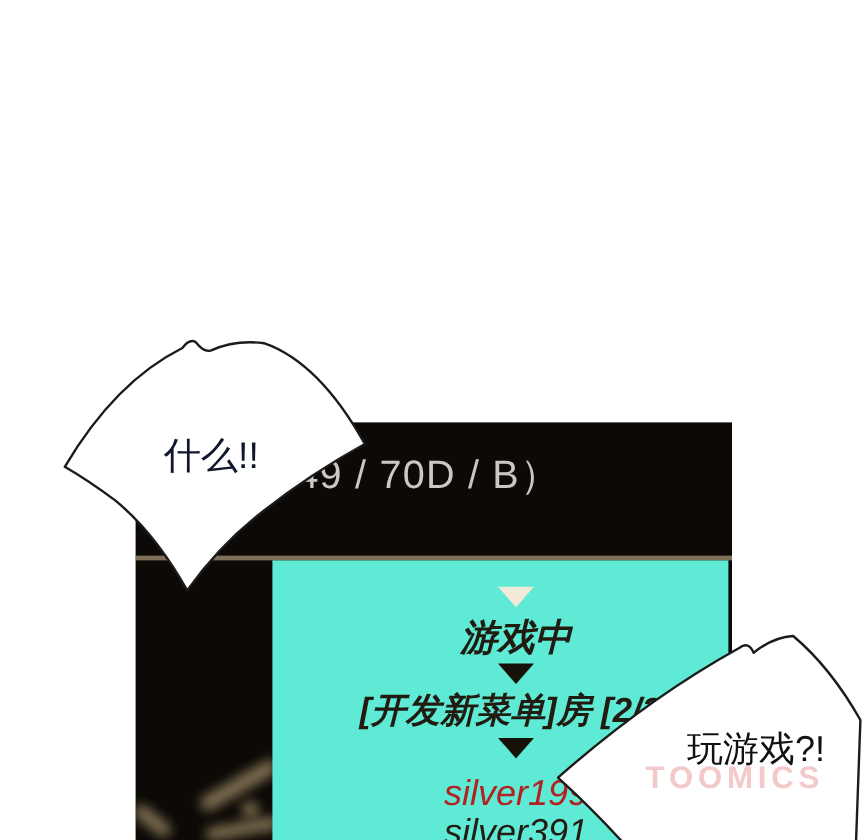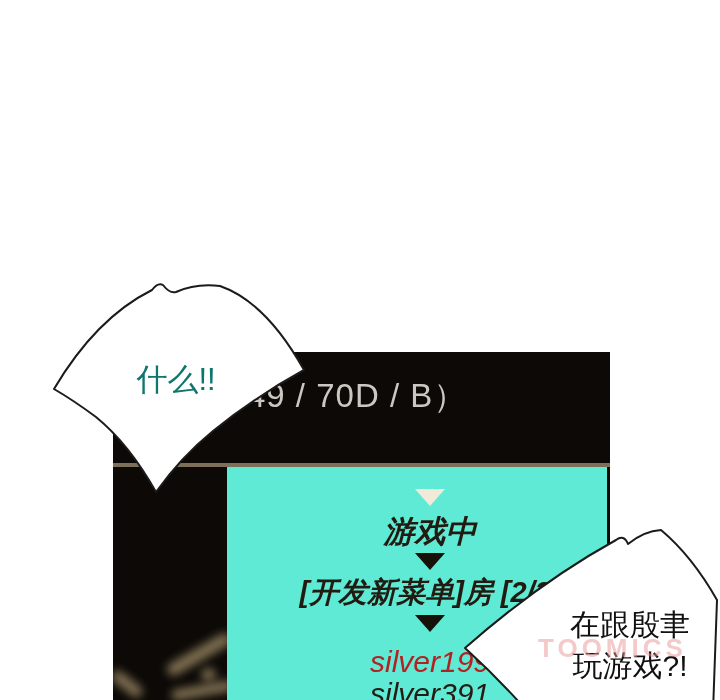--- a/index.html
+++ b/index.html
@@ -135,21 +135,21 @@
     pointer-events: none;
   }
   .bubble-text-1 {
     position: absolute;
     left: 130px;
     top: 359px;
     width: 92px;
     text-align: center;
     font-size: 31px;
     font-weight: 500;
-    color: #0f766e;
+    color: #0f172a;
     z-index: 6;
     white-space: nowrap;
   }
   .bubble-text-2 {
     position: absolute;
     left: 545px;
     top: 604px;
     width: 170px;
     text-align: center;
     font-size: 30px;
@@ -219,19 +219,18 @@
              Q 644,531 661,530
              Q 692,556 717,600
              L 713,712
              L 528,712
              Q 498,678 465,648 Z" fill="#ffffff" stroke="#1b1b1b" stroke-width="2" stroke-linejoin="round"></path>
   </svg>
 
   <div class="bubble-text-1">什么!!</div>
 
   <div class="bubble-text-2">
-    <span class="line">在跟殷聿</span>
     <span class="line">玩游戏?!</span>
   </div>
 
   <div class="watermark">TOOMICS</div>
 
 </div>
 
 </body></html>

